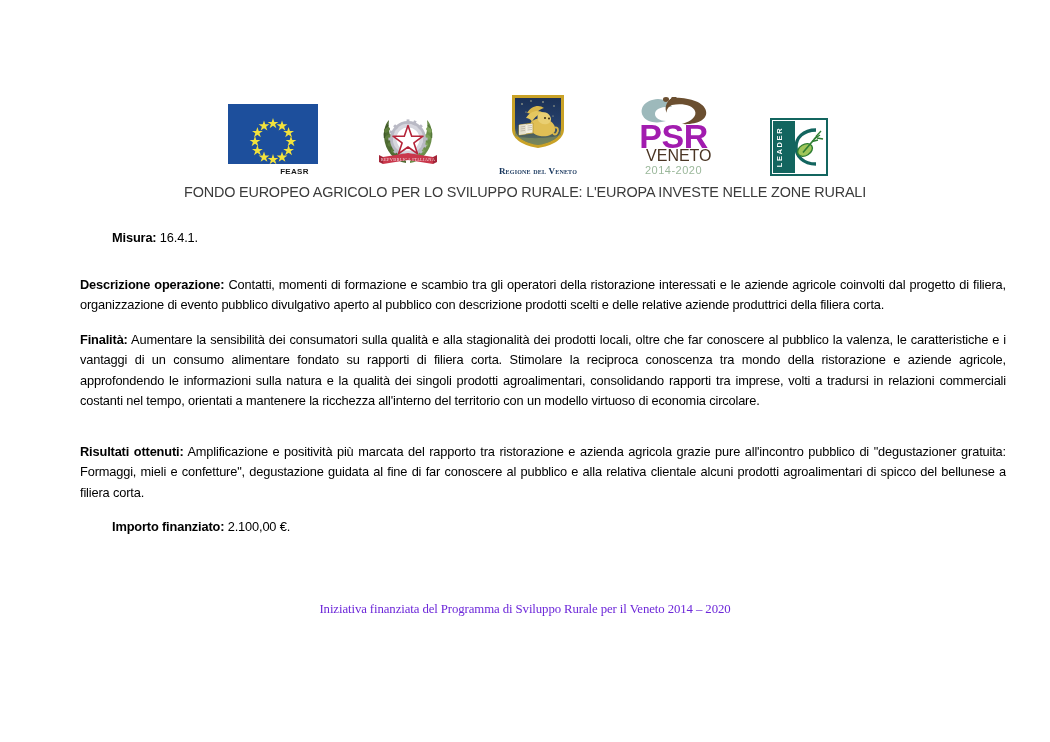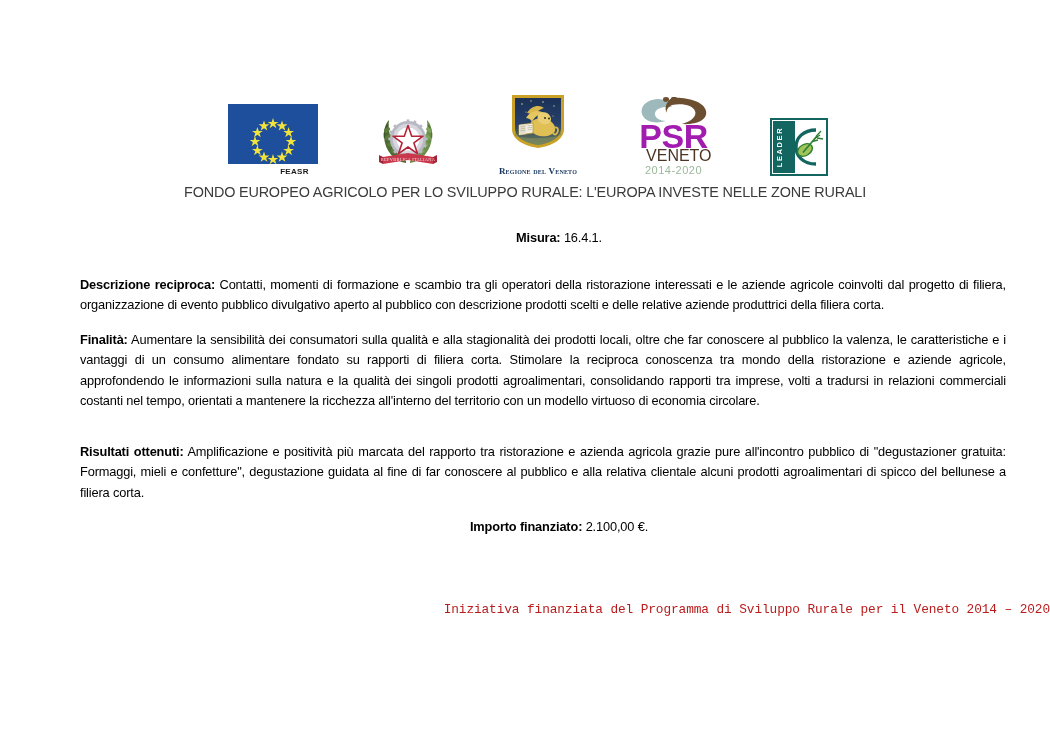--- a/index.html
+++ b/index.html
@@ -131,41 +131,40 @@
   }
   .para {
     font-family: "Liberation Sans", sans-serif;
     font-size: 12.8px;
     line-height: 20.5px;
     color: #000000;
     text-align: justify;
     margin: 0 0 14px 0;
     letter-spacing: -0.15px;
   }
-  .para.short { text-align: center; padding-left: 32px; }
+  .para.short { text-align: left; padding-left: 32px; }
   .para b { font-weight: bold; }
 
   .sp-small { height: 6px; }
   .sp-med { height: 16px; }
 
   
   .footer-lines {
     position: absolute;
     top: 594px;
     left: 0;
     width: 1050px;
     text-align: center;
   }
   .footer-line {
-    font-family: Liberation Mono, monospace;
+    font-family: Liberation Serif, serif;
     font-size: 12.8px;
     line-height: 31px;
-    color: #b91c1c;
+    color: #6d28d9;
     letter-spacing: -0.1px;
-    text-align: right;
   }
 </style>
 </head>
 <body>
 
 <div class="page">
 
   <div class="logo-band">
 
     <div class="logo-cell">
@@ -330,21 +329,21 @@
     <p class="para short">
       <b>Misura:</b><span> 16.4.1.</span>
     </p>
 
     <div class="sp-small"></div>
 
 
     <div class="sp-small"></div>
 
     <p class="para">
-      <b>Descrizione reciproca:</b><span> Contatti, momenti di formazione e scambio tra gli operatori della ristorazione interessati e le aziende agricole coinvolti dal progetto di filiera, organizzazione di evento pubblico divulgativo aperto al pubblico con  descrizione prodotti scelti e delle relative aziende produttrici della filiera corta.</span>
+      <b>Descrizione operazione:</b><span> Contatti, momenti di formazione e scambio tra gli operatori della ristorazione interessati e le aziende agricole coinvolti dal progetto di filiera, organizzazione di evento pubblico divulgativo aperto al pubblico con  descrizione prodotti scelti e delle relative aziende produttrici della filiera corta.</span>
     </p>
 
     <p class="para">
       <b>Finalità:</b><span>  Aumentare la sensibilità dei consumatori sulla qualità e alla stagionalità dei prodotti locali, oltre che far conoscere al pubblico la valenza, le caratteristiche e i vantaggi di un consumo alimentare fondato su rapporti di filiera corta. Stimolare la reciproca conoscenza tra mondo della ristorazione e aziende agricole, approfondendo le informazioni sulla natura e la qualità dei singoli prodotti agroalimentari, consolidando rapporti tra imprese, volti a tradursi in relazioni commerciali costanti nel tempo, orientati a mantenere la ricchezza all'interno del territorio con un modello virtuoso di economia circolare.</span>
     </p>
 
     <div class="sp-med"></div>
 
     <p class="para">
       <b>Risultati ottenuti:</b><span> Amplificazione   e positività più marcata   del rapporto tra ristorazione e azienda agricola grazie pure all'incontro pubblico di "degustazioner gratuita: Formaggi, mieli e confetture", degustazione  guidata al fine di far conoscere al pubblico e alla relativa clientale alcuni prodotti agroalimentari di spicco del bellunese a filiera corta.</span>

